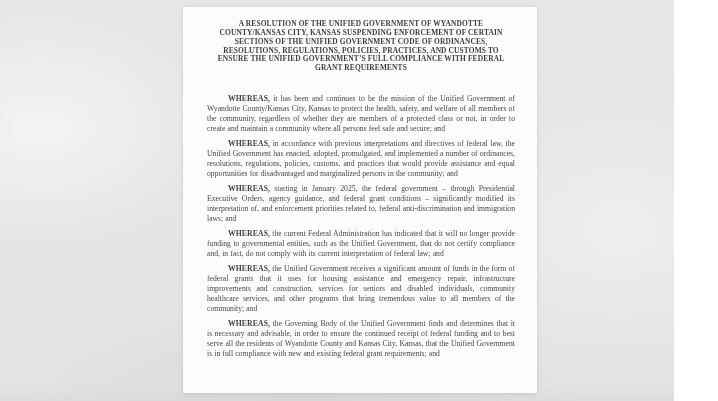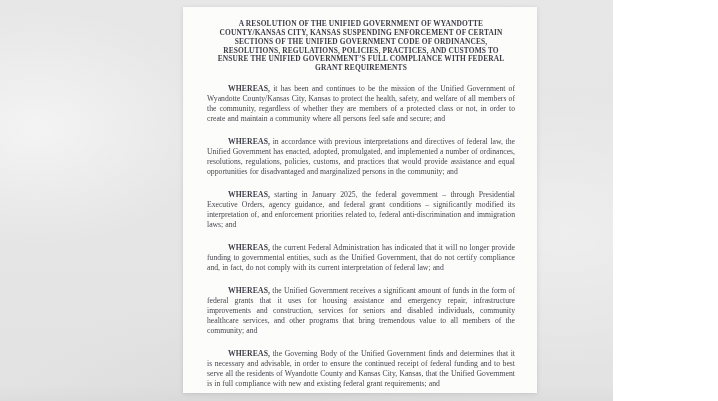--- a/index.html
+++ b/index.html
@@ -10,21 +10,21 @@
   }
   * { margin: 0; padding: 0; box-sizing: border-box; }
   html, body {
     width: 718px;
     height: 401px;
     overflow: hidden;
     font-family: "Liberation Serif", "DejaVu Serif", serif;
   }
   .backdrop {
     position: relative;
-    width: 613px;
+    width: 674px;
     height: 401px;
     background:
       radial-gradient(ellipse 260px 170px at 6% 32%, rgba(255,255,255,0.55), rgba(255,255,255,0) 70%),
       radial-gradient(ellipse 300px 200px at 92% 58%, rgba(255,255,255,0.35), rgba(255,255,255,0) 70%),
       radial-gradient(ellipse 400px 160px at 45% 102%, rgba(210,210,210,0.5), rgba(210,210,210,0) 70%),
       linear-gradient(180deg, #e7e7e7 0%, #e5e5e5 55%, #e3e3e3 96%, #dddddd 100%);
   }
   .page {
     position: absolute;
     left: 183px;
@@ -46,24 +46,24 @@
     letter-spacing: 0.15px;
     padding: 0 4px;
   }
   .doc-body { display: block; }
   .para {
     font-size: 7.7px;
     line-height: 10px;
     text-align: justify;
     text-indent: 21px;
     color: var(--ink);
-    margin-top: 13px;
+    margin-top: 5px;
     word-spacing: 0.2px;
   }
-  .para:first-child { margin-top: 11px; }
+  .para:first-child { margin-top: 21px; }
   .para strong { color: var(--ink-bold); letter-spacing: 0.1px; }
 </style>
 </head>
 <body>
 
 <div class="backdrop">
   <div class="page">
     <div class="page-content">
       <div class="doc-title">A RESOLUTION OF THE UNIFIED GOVERNMENT OF WYANDOTTE COUNTY/KANSAS CITY, KANSAS SUSPENDING ENFORCEMENT OF CERTAIN SECTIONS OF THE UNIFIED GOVERNMENT CODE OF ORDINANCES, RESOLUTIONS, REGULATIONS, POLICIES, PRACTICES, AND CUSTOMS TO ENSURE THE UNIFIED GOVERNMENT’S FULL COMPLIANCE WITH FEDERAL GRANT REQUIREMENTS</div>
       <div class="doc-body">

